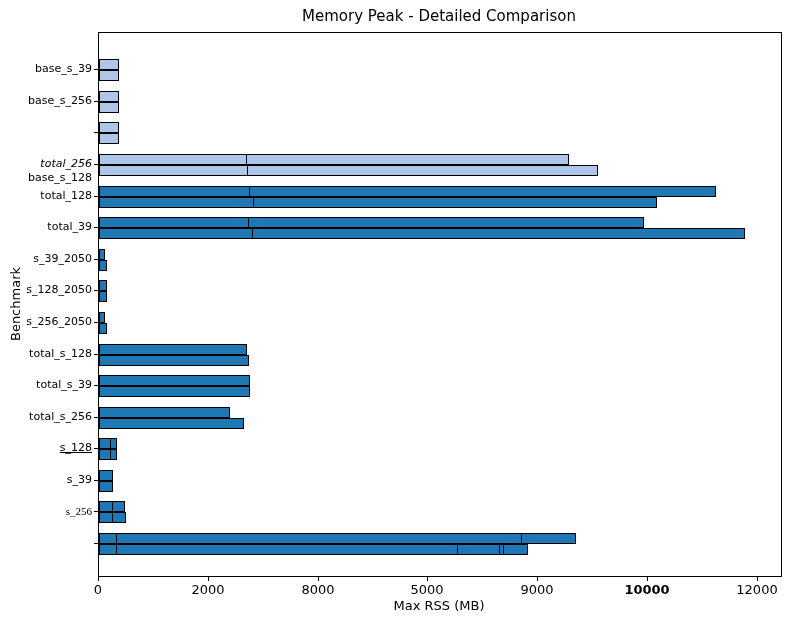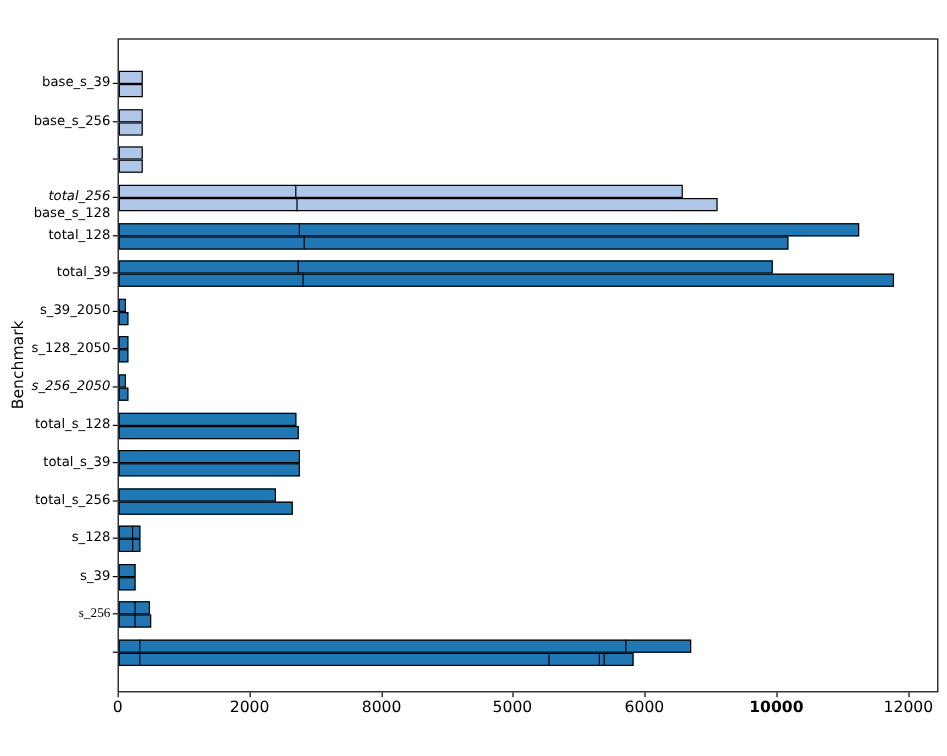--- a/index.html
+++ b/index.html
@@ -38,20 +38,21 @@
   #y-axis-label {
     position: absolute; left: -89px; top: 296px; width: 210px; height: 16px;
     text-align: center; font-size: 13px; color: #000000;
     transform: rotate(-90deg);
   }
 </style>
 </head>
 <body>
 
 <div id="figure">
+  <div id="chart-title">Memory Peak - Detailed Comparison</div>
   <div id="y-axis-label">Benchmark</div>
   <div id="plot-area">
       <div class="bar" style="left: 0px; top: 26px; width: 20px; height: 11px; background: rgb(174, 199, 232); border-color: rgb(0, 0, 0);"></div>
       <div class="bar" style="left: 0px; top: 37px; width: 20px; height: 11px; background: rgb(174, 199, 232); border-color: rgb(0, 0, 0);"></div>
       <div class="bar" style="left: 0px; top: 58px; width: 20px; height: 11px; background: rgb(174, 199, 232); border-color: rgb(0, 0, 0);"></div>
       <div class="bar" style="left: 0px; top: 69px; width: 20px; height: 11px; background: rgb(174, 199, 232); border-color: rgb(0, 0, 0);"></div>
       <div class="bar" style="left: 0px; top: 89px; width: 20px; height: 11px; background: rgb(174, 199, 232); border-color: rgb(0, 0, 0);"></div>
       <div class="bar" style="left: 0px; top: 100px; width: 20px; height: 11px; background: rgb(174, 199, 232); border-color: rgb(0, 0, 0);"></div>
       <div class="bar" style="left: 0px; top: 121px; width: 470px; height: 11px; background: rgb(174, 199, 232); border-color: rgb(0, 0, 0);"></div>
       <div class="bar-marker" style="left: 147px; top: 121px; height: 11px;"></div>
@@ -89,58 +90,59 @@
       <div class="bar-marker" style="left: 13px; top: 479px; height: 11px;"></div>
       <div class="bar" style="left: 0px; top: 500px; width: 477px; height: 11px; background: rgb(31, 119, 180); border-color: rgb(0, 0, 0);"></div>
       <div class="bar-marker" style="left: 17px; top: 500px; height: 11px;"></div>
       <div class="bar-marker" style="left: 422px; top: 500px; height: 11px;"></div>
       <div class="bar" style="left: 0px; top: 511px; width: 429px; height: 11px; background: rgb(31, 119, 180); border-color: rgb(0, 0, 0);"></div>
       <div class="bar-marker" style="left: 17px; top: 511px; height: 11px;"></div>
       <div class="bar-marker" style="left: 358px; top: 511px; height: 11px;"></div>
       <div class="bar-marker" style="left: 400px; top: 511px; height: 11px;"></div>
       <div class="bar-marker" style="left: 404px; top: 511px; height: 11px;"></div>
     </div>
+  <div id="x-axis-label">Max RSS (MB)</div>
 <div class="y-tick" style="left: 94px; top: 69px;"></div>
     <div class="y-tick-label" style="top: 63px;">base_s_39</div>
     <div class="y-tick" style="left: 94px; top: 101px;"></div>
     <div class="y-tick-label" style="top: 95px;">base_s_256</div>
     <div class="y-tick" style="left: 94px; top: 132px;"></div>
     <div class="y-tick-label" style="top: 126px; margin-top: 46px;">base_s_128</div>
     <div class="y-tick" style="left: 94px; top: 164px;"></div>
     <div class="y-tick-label" style="top: 158px; font-style: italic;">total_256</div>
     <div class="y-tick" style="left: 94px; top: 196px;"></div>
     <div class="y-tick-label" style="top: 190px;">total_128</div>
     <div class="y-tick" style="left: 94px; top: 227px;"></div>
     <div class="y-tick-label" style="top: 221px;">total_39</div>
     <div class="y-tick" style="left: 94px; top: 259px;"></div>
     <div class="y-tick-label" style="top: 253px;">s_39_2050</div>
     <div class="y-tick" style="left: 94px; top: 290px;"></div>
     <div class="y-tick-label" style="top: 284px;">s_128_2050</div>
     <div class="y-tick" style="left: 94px; top: 322px;"></div>
-    <div class="y-tick-label" style="top: 316px; font-style: italic;">s_256_2050</div>
+    <div class="y-tick-label" style="top: 316px;">s_256_2050</div>
     <div class="y-tick" style="left: 94px; top: 354px;"></div>
     <div class="y-tick-label" style="top: 348px;">total_s_128</div>
     <div class="y-tick" style="left: 94px; top: 385px;"></div>
     <div class="y-tick-label" style="top: 379px;">total_s_39</div>
     <div class="y-tick" style="left: 94px; top: 417px;"></div>
     <div class="y-tick-label" style="top: 411px;">total_s_256</div>
     <div class="y-tick" style="left: 94px; top: 448px;"></div>
-    <div class="y-tick-label" style="top: 442px;">s_128</div>
+    <div class="y-tick-label" style="top: 442px; text-decoration: underline;">s_128</div>
     <div class="y-tick" style="left: 94px; top: 480px;"></div>
     <div class="y-tick-label" style="top: 474px;">s_39</div>
     <div class="y-tick" style="left: 94px; top: 511px;"></div>
     <div class="y-tick-label" style="top: 505px; font-family: Liberation Serif, serif;">s_256</div>
     <div class="y-tick" style="left: 94px; top: 543px;"></div>
     <div class="x-tick" style="left: 98px; top: 577px;"></div>
     <div class="x-tick-label" style="left: 53px; top: 583px;">0</div>
     <div class="x-tick" style="left: 208px; top: 577px;"></div>
     <div class="x-tick-label" style="left: 163px; top: 583px;">2000</div>
     <div class="x-tick" style="left: 318px; top: 577px;"></div>
     <div class="x-tick-label" style="left: 273px; top: 583px;">8000</div>
     <div class="x-tick" style="left: 427px; top: 577px;"></div>
     <div class="x-tick-label" style="left: 382px; top: 583px;">5000</div>
     <div class="x-tick" style="left: 537px; top: 577px;"></div>
-    <div class="x-tick-label" style="left: 492px; top: 583px;">6000</div>
+    <div class="x-tick-label" style="left: 492px; top: 583px;">9000</div>
     <div class="x-tick" style="left: 647px; top: 577px;"></div>
     <div class="x-tick-label" style="left: 602px; top: 583px; font-weight: bold;">10000</div>
     <div class="x-tick" style="left: 757px; top: 577px;"></div>
     <div class="x-tick-label" style="left: 712px; top: 583px;">12000</div>
   </div>
 
 </body></html>

